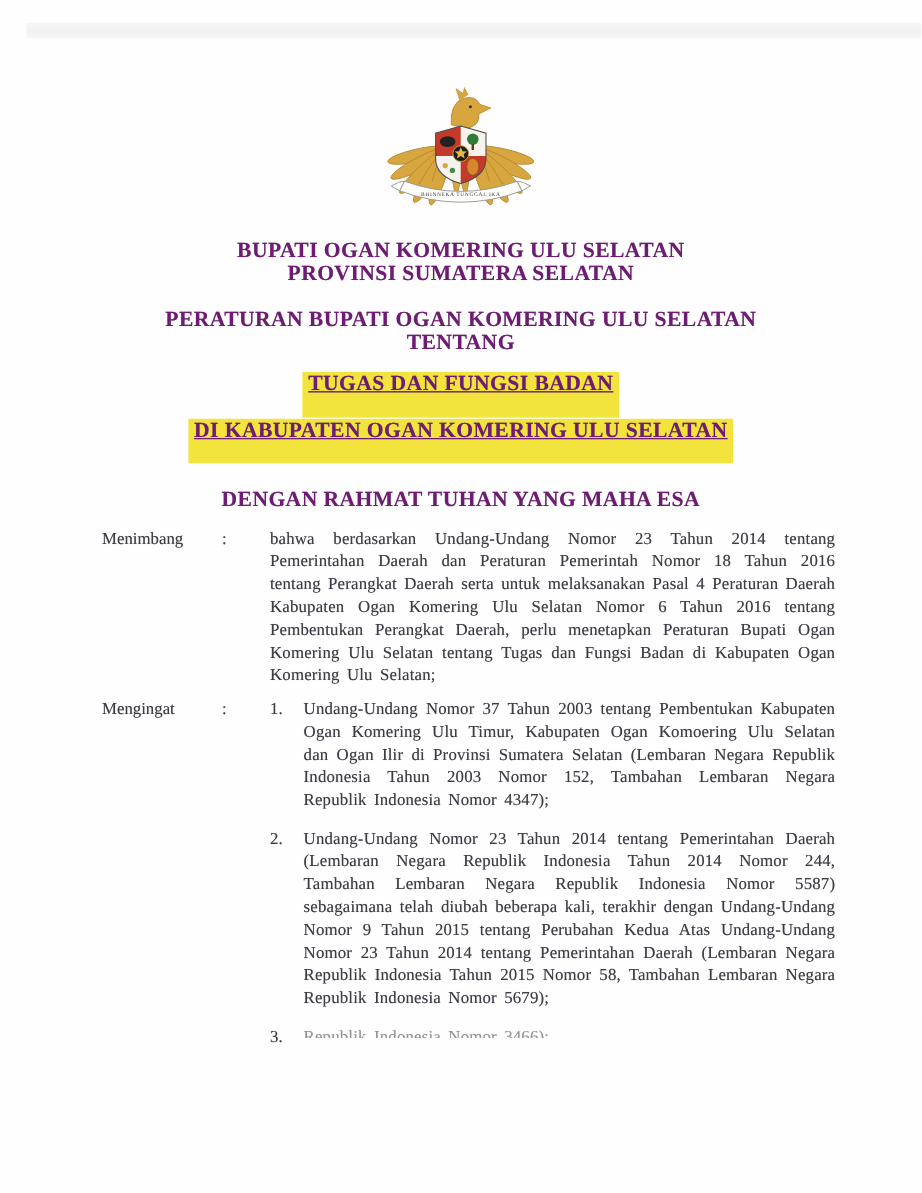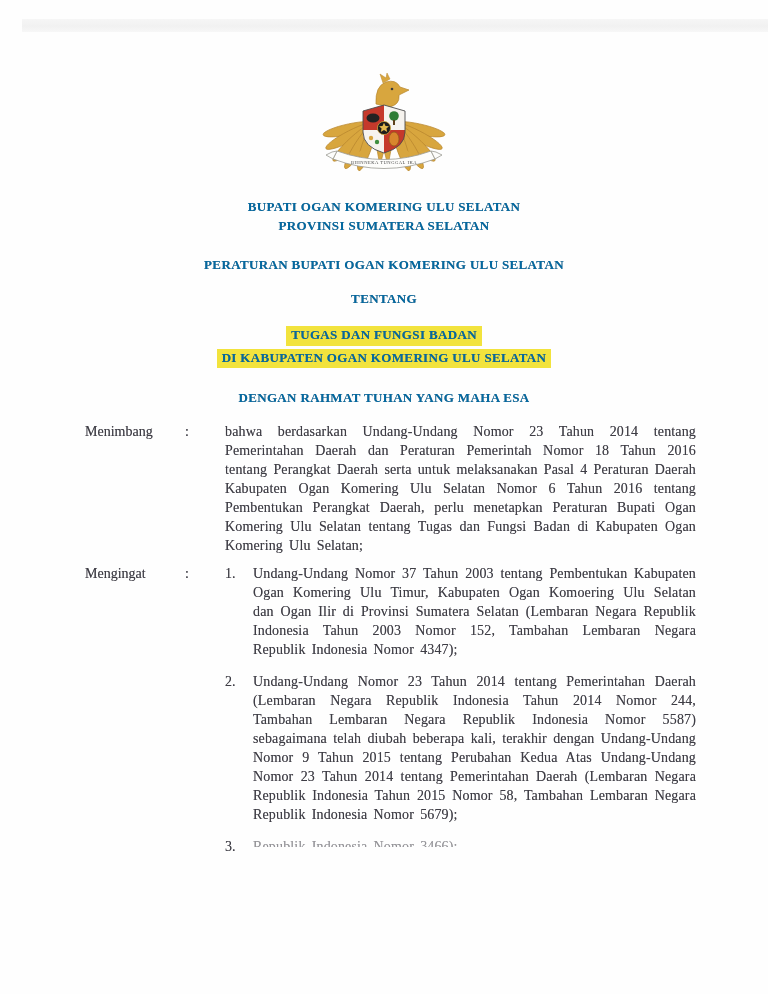--- a/index.html
+++ b/index.html
@@ -15,32 +15,33 @@
   }
   .scan-band {
     position:absolute; top:19px; left:22px; right:0; height:13px;
     background:linear-gradient(180deg,#f6f6f6,#f1f1f1 55%,#f7f7f7);
     pointer-events:none;
   }
   .soft { text-shadow:0 0 0.6px rgba(62,61,69,0.55); }
   .emblem-wrap { padding-top:64px; text-align:center; }
   .center { text-align:center; }
   .hline {
-    font-weight:bold; font-size:13px; line-height:18.5px;
-    letter-spacing:0.35px; color:#0369a1;
+    font-weight:bold; font-size:18px; line-height:18.5px;
+    letter-spacing:0.35px; color:#701a75;
   }
   .authority { margin-top:12px; }
   .reg-title { margin-top:21px; }
-  .tentang   { margin-top:15px; }
+  .tentang   { }
   .subject   { margin-top:16px; line-height:19px; }
   .subject .hl {
     display:inline-block;
     background:#f2e33d;
-    padding:0 5px 1px 5px;
+    padding:0 5px 19px 5px;
     margin:0 0 1px 0;
+    text-decoration:underline;
   }
   .invocation { margin-top:20px; }
   .issuer     { margin-top:22px; }
   .preamble { padding:0 72px 0 85px; font-size:14px; line-height:19px; }
   .kv { display:flex; align-items:flex-start; }
   .kv-menimbang { margin-top:14px; }
   .kv-mengingat { margin-top:9px; }
   .kv-label { width:100px; flex:none; }
   .kv-colon { width:40px; flex:none; text-align:left; }
   .kv-body  { flex:1; text-align:justify; word-spacing:2.5px; letter-spacing:0.15px; }

